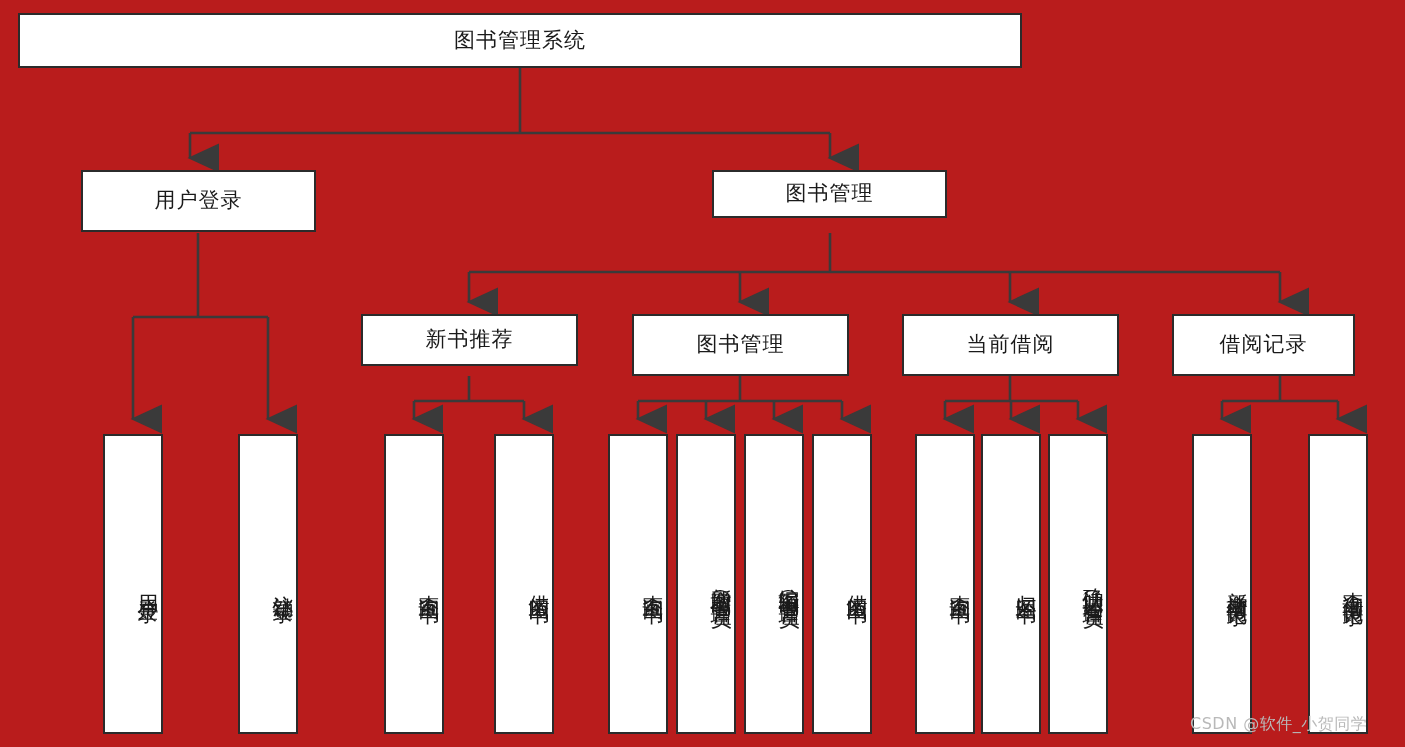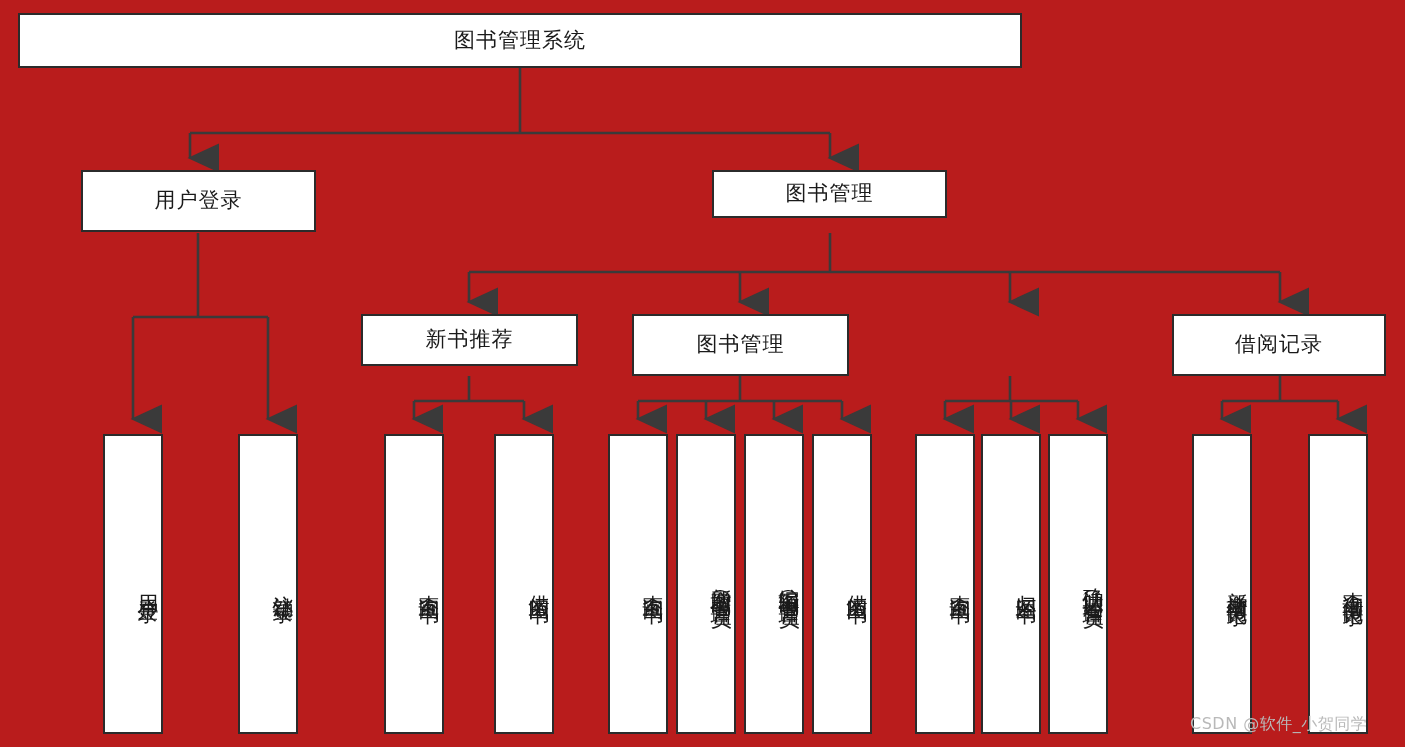--- a/index.html
+++ b/index.html
@@ -140,21 +140,24 @@
   <div class="node horiz" style="left:712px; top:170px; width:235px; height:48px;">
     <span>图书管理</span>
   </div>
 
   <div class="node horiz" style="left:361px; top:314px; width:217px; height:52px;">
     <span>新书推荐</span>
   </div>
   <div class="node horiz" style="left:632px; top:314px; width:217px; height:62px;">
     <span>图书管理</span>
   </div>
-  <div class="node horiz" style="left:1172px; top:314px; width:214px; height:62px;">
+  <div class="node horiz" style="left:902px; top:314px; width:217px; height:62px;">
+    <span>当前借阅</span>
+  </div>
+  <div class="node horiz" style="left:1172px; top:314px; width:183px; height:62px;">
     <span>借阅记录</span>
   </div>
 
   <div class="node vert" style="left:103px; top:434px; width:60px; height:300px;">
     <span class="vlabel">用户登录</span>
   </div>
   <div class="node vert" style="left:238px; top:434px; width:60px; height:300px;">
     <span class="vlabel">注销登录</span>
   </div>
 

